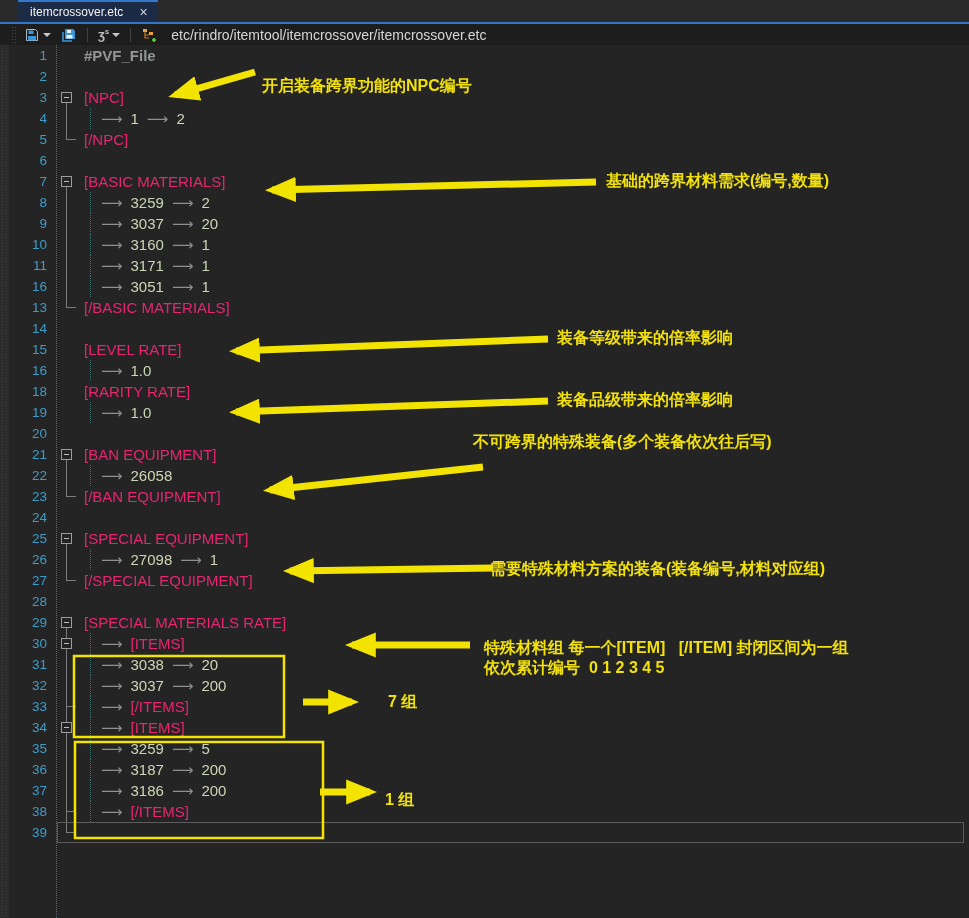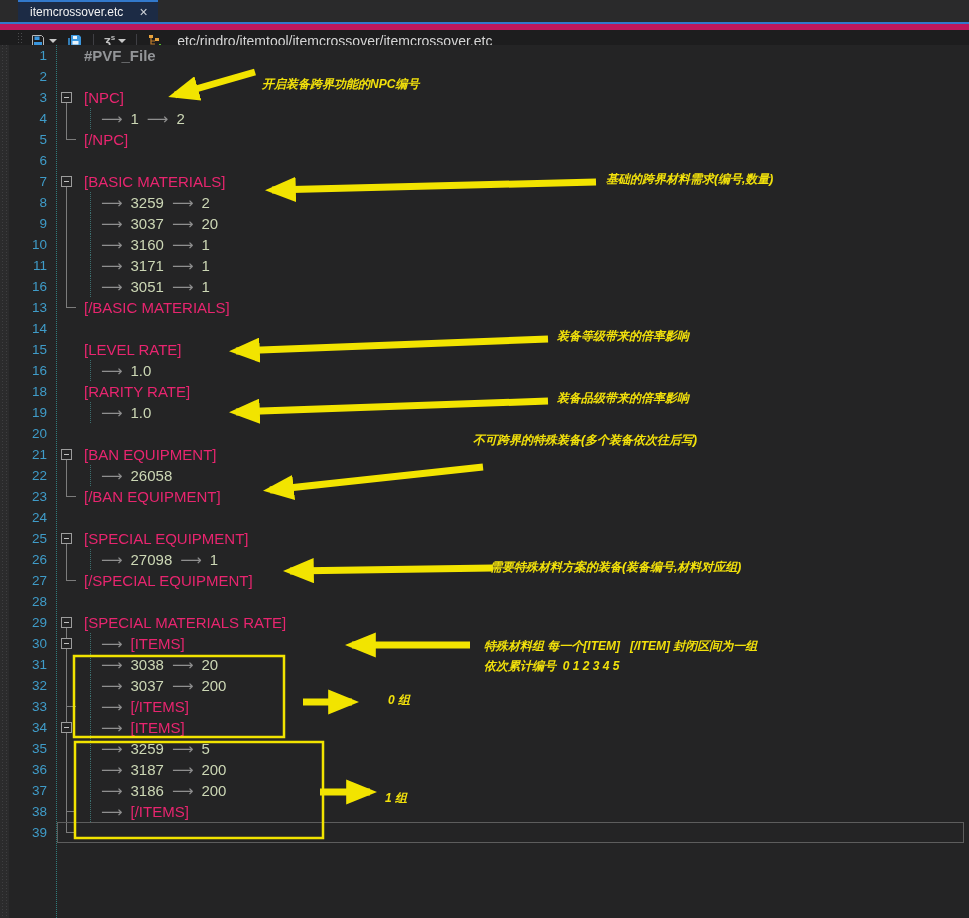--- a/index.html
+++ b/index.html
@@ -1,28 +1,28 @@
 <!DOCTYPE html>
 <html><head>
 <meta charset="utf-8">
 <style>
   html,body{margin:0;padding:0;background:#161617;}
   .app{position:relative;width:969px;height:918px;overflow:hidden;
-       background:#be185d;font-family:"Liberation Sans","DejaVu Sans",sans-serif;
+       background:#4c1d95;font-family:"Liberation Sans","DejaVu Sans",sans-serif;
        -webkit-font-smoothing:antialiased;}
   
   .tabstrip{position:absolute;top:0;left:0;right:0;height:22px;background:#2a2a2b;display:flex;}
   .tab{margin-left:18px;height:22px;box-sizing:border-box;background:#1c2b45;
        border-top:2px solid #3279cc;display:flex;align-items:center;gap:16px;
        padding:0 10px 0 12px;color:#f2f2f2;font-size:12px;}
   .tab-close{color:#cfd3d9;font-size:14px;line-height:1;cursor:pointer;}
   .accentline{position:absolute;top:22px;left:0;right:0;height:2px;background:#3279cc;}
   
-  .toolbar{position:absolute;top:30px;left:0;right:0;height:21px;background:#1d1d1e;
-           display:flex;align-items:center;gap:5px;padding-left:17px;}
+  .toolbar{position:absolute;top:24px;left:0;right:0;height:21px;background:#1d1d1e;
+           display:flex;align-items:center;gap:5px;padding-left:11px;}
   .grip{width:6px;height:16px;background:repeating-linear-gradient(to bottom,#4a4a4c 0 1px,transparent 1px 3px),
         repeating-linear-gradient(to bottom,#4a4a4c 0 1px,transparent 1px 3px);
         background-size:1px 100%,1px 100%;background-position:1px 0,4px 0;background-repeat:repeat-y;}
   .tbtn{display:flex;align-items:center;height:19px;padding:0 2px;}
   .caret{width:0;height:0;border-left:4px solid transparent;border-right:4px solid transparent;
          border-top:4px solid #c8c8c8;margin-left:3px;}
   .tsep{width:1px;height:14px;background:#3f3f44;margin:0 3px;}
   .glyphicon{color:#bdbdbd;font-size:13px;font-weight:bold;line-height:1;}
   .path{color:#d6d6d6;font-size:14px;margin-left:7px;white-space:nowrap;}
   
@@ -45,22 +45,22 @@
   .code{display:flex;align-items:center;white-space:pre;padding-left:6px;height:21px;}
   .code.ind{margin-left:12px;border-left:1px dotted #3d6f6f;padding-left:10px;}
   .t-tag{color:#e8256f;}
   .t-num{color:#ccd7b5;margin-right:8px;}
   .t-arr{color:#8f8f8f;margin-right:8px;}
   .t-cmt{color:#939598;font-weight:bold;}
   .line.current::after{content:'';position:absolute;left:57px;right:5px;top:0;bottom:0;
         border:1px solid #5d5d5d;pointer-events:none;}
   
   .overlay{position:absolute;inset:0;pointer-events:none;z-index:10;}
-  .ann{position:absolute;color:#f2e10b;font-size:12px;font-weight:600;white-space:pre;
-       font-family:"Liberation Sans","DejaVu Sans",sans-serif;z-index:11;font-style:italic;}
+  .ann{position:absolute;color:#f2e10b;font-size:16px;font-weight:600;white-space:pre;
+       font-family:"Liberation Sans","DejaVu Sans",sans-serif;z-index:11;}
 </style>
 </head>
 <body>
 
 <div class="app">
 
   <div class="tabstrip">
     <div class="tab">
       <span>itemcrossover.etc</span>
       <span class="tab-close">×</span>
@@ -333,16 +333,16 @@
   </svg>
 
   <div class="ann" style="left:262px;top:76px;">开启装备跨界功能的NPC编号</div>
   <div class="ann" style="left:606px;top:171px;">基础的跨界材料需求(编号,数量)</div>
   <div class="ann" style="left:557px;top:328px;">装备等级带来的倍率影响</div>
   <div class="ann" style="left:557px;top:390px;">装备品级带来的倍率影响</div>
   <div class="ann" style="left:473px;top:432px;">不可跨界的特殊装备(多个装备依次往后写)</div>
   <div class="ann" style="left:490px;top:559px;">需要特殊材料方案的装备(装备编号,材料对应组)</div>
   <div class="ann" style="left:484px;top:638px;">特殊材料组 每一个[ITEM]   [/ITEM] 封闭区间为一组</div>
   <div class="ann" style="left:484px;top:658px;">依次累计编号  0 1 2 3 4 5</div>
-  <div class="ann" style="left:388px;top:692px;">0 组</div>
+  <div class="ann" style="left:388px;top:692px;">7 组</div>
   <div class="ann" style="left:385px;top:782px;margin-top:8px;">1 组</div>
 
 </div>
 
 </body></html>

